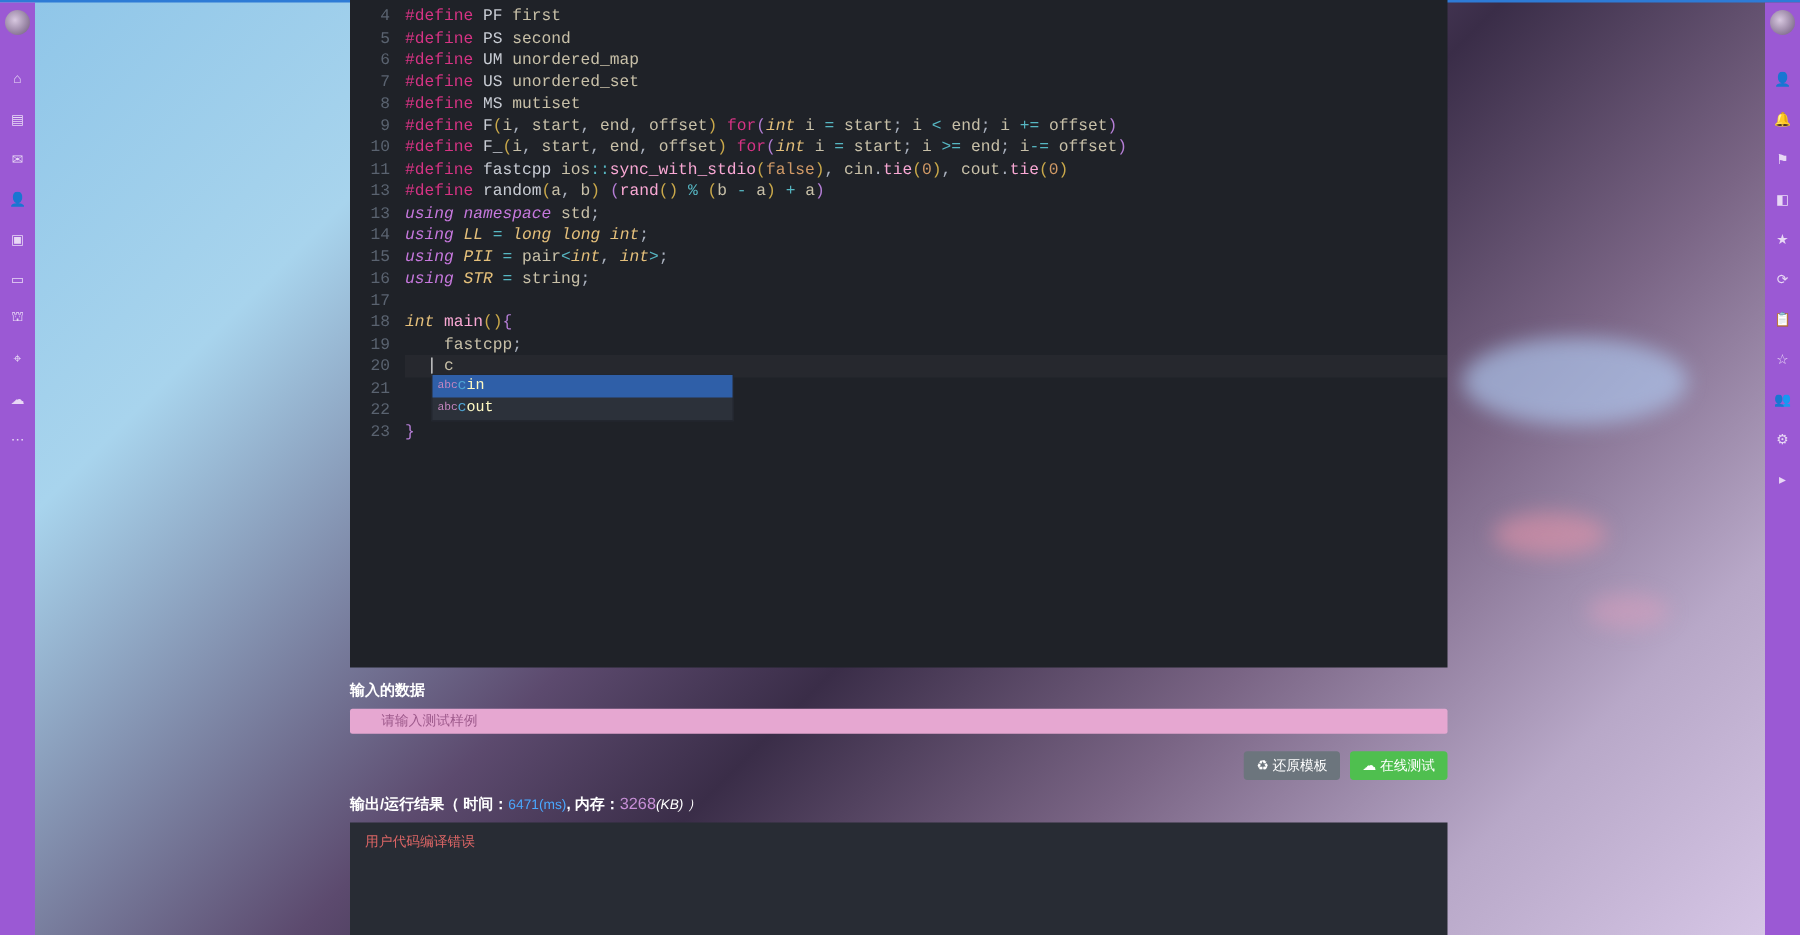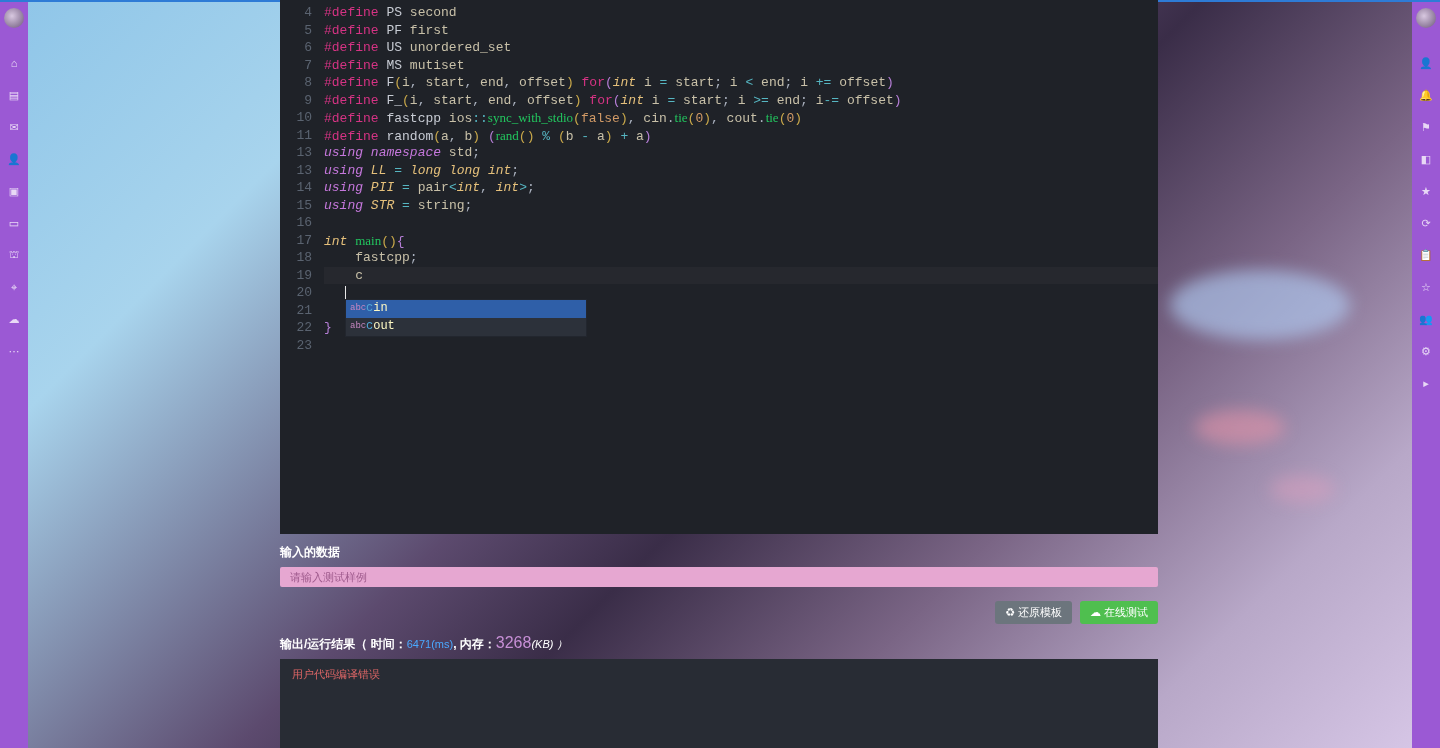--- a/index.html
+++ b/index.html
@@ -38,53 +38,53 @@
 .code-line { height: 17.5px; white-space: pre; }
 .active-line { background: rgba(255,255,255,0.03); }
 .cursor-caret { position: absolute; width: 1px; height: 15px; background: #e8e8e8; left: 21px; top: 286px; }
 
 .tk-pp { color: #d63384; }
 .tk-mac { color: #c8ccd4; }
 .tk-id { color: #c8c0a8; }
 .tk-kw { color: #d63384; }
 .tk-kw2 { color: #c678dd; font-style: italic; }
 .tk-type { color: #e5c07b; font-style: italic; }
-.tk-fn { color: #22c55e; font-family: Liberation Serif, serif; }
+.tk-fn { color: #f9a8d4; }
 .tk-op { color: #56b6c2; }
 .tk-num { color: #d19a66; }
 .tk-plain { color: #abb2bf; }
 .tk-punc { color: #abb2bf; }
 .tk-br { color: #c9a84a; }
 .tk-br2 { color: #b57ed6; }
 
 .autocomplete {
   position: absolute; left: 21px; top: 299px; width: 242px;
   background: #2c313a; border: 1px solid #22262e;
   font-size: 12px; z-index: 10;
 }
 .ac-row { display: flex; align-items: center; height: 18px; padding: 0 4px; }
 .ac-row.selected { background: #2f5fa8; }
 .ac-icon { width: 12px; font-size: 9px; color: #c586c0; margin-right: 4px; }
 .ac-prefix { color: #4fa7d6; }
 .ac-match { color: #fef9c3; }
 
 .section-label { color: #fff; font-size: 12px; font-weight: 600; padding: 10px 0 6px 0; }
 
-.input-bar { background: #e6a7d1; height: 20px; border-radius: 2px; display: flex; align-items: center; padding: 0 10px; font-size: 11px; color: #9e5a8c; }
+.input-bar { background: #e6a7d1; height: 20px; border-radius: 2px; display: flex; align-items: center; padding: 0 25px; font-size: 11px; color: #9e5a8c; }
 .input-bar input { background: transparent; border: none; outline: none; width: 100%; font-size: 11px; color: #333; }
 .input-bar input::placeholder { color: #9e5a8c; }
 
 .btn-row { display: flex; justify-content: flex-end; gap: 8px; padding: 14px 0 10px 0; }
 .btn { font-size: 11px; padding: 4px 10px; border-radius: 3px; border: none; cursor: pointer; color: #fff; display: inline-flex; align-items: center; gap: 3px; }
 .btn-gray { background: #6c757d; }
 .btn-green { background: #4fbf4f; }
 
 .output-label { color: #fff; font-size: 12px; font-weight: 600; }
 .stat-time { color: #4aa8ff; font-size: 11px; }
-.stat-mem { color: #c78fd6; font-size: 16px; }
+.stat-mem { color: #c78fd6; font-size: 13px; }
 .stat-unit { color: #fff; font-size: 11px; font-style: italic; }
 
 .output-pane { background: #282c34; margin-top: 6px; padding: 8px 12px; font-family: Consolas, monospace; font-size: 11px; line-height: 15px; height: 106px; }
 .err-title { color: #d66; }
 .err-body { color: #8a96a8; white-space: pre; }
 </style>
 </head>
 <body>
 
 <div class="bg-glow glow1"></div>
@@ -143,22 +143,23 @@
         <div>17</div>
         <div>18</div>
         <div>19</div>
         <div>20</div>
         <div>21</div>
         <div>22</div>
         <div>23</div>
       </div>
     <div class="code-area" id="code-area">
 
-      <div class="code-line"><span class="tk-pp">#define</span><span class="tk-plain"> </span><span class="tk-mac">PS</span><span class="tk-plain"> </span><span class="tk-id">second</span></div>
-        <div class="code-line"><span class="tk-pp">#define</span><span class="tk-plain"> </span><span class="tk-mac">PF</span><span class="tk-plain"> </span><span class="tk-id">first</span></div>
+      <div class="code-line"><span class="tk-pp">#define</span><span class="tk-plain"> </span><span class="tk-mac">PF</span><span class="tk-plain"> </span><span class="tk-id">first</span></div>
+        <div class="code-line"><span class="tk-pp">#define</span><span class="tk-plain"> </span><span class="tk-mac">PS</span><span class="tk-plain"> </span><span class="tk-id">second</span></div>
+        <div class="code-line"><span class="tk-pp">#define</span><span class="tk-plain"> </span><span class="tk-mac">UM</span><span class="tk-plain"> </span><span class="tk-id">unordered_map</span></div>
         <div class="code-line"><span class="tk-pp">#define</span><span class="tk-plain"> </span><span class="tk-mac">US</span><span class="tk-plain"> </span><span class="tk-id">unordered_set</span></div>
         <div class="code-line"><span class="tk-pp">#define</span><span class="tk-plain"> </span><span class="tk-mac">MS</span><span class="tk-plain"> </span><span class="tk-id">mutiset</span></div>
         <div class="code-line"><span class="tk-pp">#define</span><span class="tk-plain"> </span><span class="tk-mac">F</span><span class="tk-br">(</span><span class="tk-id">i</span><span class="tk-punc">, </span><span class="tk-id">start</span><span class="tk-punc">, </span><span class="tk-id">end</span><span class="tk-punc">, </span><span class="tk-id">offset</span><span class="tk-br">)</span><span class="tk-plain"> </span><span class="tk-kw">for</span><span class="tk-br2">(</span><span class="tk-type">int</span><span class="tk-plain"> </span><span class="tk-id">i</span><span class="tk-plain"> </span><span class="tk-op">=</span><span class="tk-plain"> </span><span class="tk-id">start</span><span class="tk-punc">; </span><span class="tk-id">i</span><span class="tk-plain"> </span><span class="tk-op">&lt;</span><span class="tk-plain"> </span><span class="tk-id">end</span><span class="tk-punc">; </span><span class="tk-id">i</span><span class="tk-plain"> </span><span class="tk-op">+=</span><span class="tk-plain"> </span><span class="tk-id">offset</span><span class="tk-br2">)</span></div>
         <div class="code-line"><span class="tk-pp">#define</span><span class="tk-plain"> </span><span class="tk-mac">F_</span><span class="tk-br">(</span><span class="tk-id">i</span><span class="tk-punc">, </span><span class="tk-id">start</span><span class="tk-punc">, </span><span class="tk-id">end</span><span class="tk-punc">, </span><span class="tk-id">offset</span><span class="tk-br">)</span><span class="tk-plain"> </span><span class="tk-kw">for</span><span class="tk-br2">(</span><span class="tk-type">int</span><span class="tk-plain"> </span><span class="tk-id">i</span><span class="tk-plain"> </span><span class="tk-op">=</span><span class="tk-plain"> </span><span class="tk-id">start</span><span class="tk-punc">; </span><span class="tk-id">i</span><span class="tk-plain"> </span><span class="tk-op">&gt;=</span><span class="tk-plain"> </span><span class="tk-id">end</span><span class="tk-punc">; </span><span class="tk-id">i</span><span class="tk-op">-=</span><span class="tk-plain"> </span><span class="tk-id">offset</span><span class="tk-br2">)</span></div>
         <div class="code-line"><span class="tk-pp">#define</span><span class="tk-plain"> </span><span class="tk-mac">fastcpp</span><span class="tk-plain"> </span><span class="tk-id">ios</span><span class="tk-op">::</span><span class="tk-fn">sync_with_stdio</span><span class="tk-br">(</span><span class="tk-num">false</span><span class="tk-br">)</span><span class="tk-punc">, </span><span class="tk-id">cin</span><span class="tk-punc">.</span><span class="tk-fn">tie</span><span class="tk-br">(</span><span class="tk-num">0</span><span class="tk-br">)</span><span class="tk-punc">, </span><span class="tk-id">cout</span><span class="tk-punc">.</span><span class="tk-fn">tie</span><span class="tk-br">(</span><span class="tk-num">0</span><span class="tk-br">)</span></div>
         <div class="code-line"><span class="tk-pp">#define</span><span class="tk-plain"> </span><span class="tk-mac">random</span><span class="tk-br">(</span><span class="tk-id">a</span><span class="tk-punc">, </span><span class="tk-id">b</span><span class="tk-br">)</span><span class="tk-plain"> </span><span class="tk-br2">(</span><span class="tk-fn">rand</span><span class="tk-br">(</span><span class="tk-br">)</span><span class="tk-plain"> </span><span class="tk-op">%</span><span class="tk-plain"> </span><span class="tk-br">(</span><span class="tk-id">b</span><span class="tk-plain"> </span><span class="tk-op">-</span><span class="tk-plain"> </span><span class="tk-id">a</span><span class="tk-br">)</span><span class="tk-plain"> </span><span class="tk-op">+</span><span class="tk-plain"> </span><span class="tk-id">a</span><span class="tk-br2">)</span></div>
         <div class="code-line"><span class="tk-kw2">using</span><span class="tk-plain"> </span><span class="tk-kw2">namespace</span><span class="tk-plain"> </span><span class="tk-id">std</span><span class="tk-punc">;</span></div>
         <div class="code-line"><span class="tk-kw2">using</span><span class="tk-plain"> </span><span class="tk-type">LL</span><span class="tk-plain"> </span><span class="tk-op">=</span><span class="tk-plain"> </span><span class="tk-type">long</span><span class="tk-plain"> </span><span class="tk-type">long</span><span class="tk-plain"> </span><span class="tk-type">int</span><span class="tk-punc">;</span></div>
         <div class="code-line"><span class="tk-kw2">using</span><span class="tk-plain"> </span><span class="tk-type">PII</span><span class="tk-plain"> </span><span class="tk-op">=</span><span class="tk-plain"> </span><span class="tk-id">pair</span><span class="tk-op">&lt;</span><span class="tk-type">int</span><span class="tk-punc">, </span><span class="tk-type">int</span><span class="tk-op">&gt;</span><span class="tk-punc">;</span></div>
         <div class="code-line"><span class="tk-kw2">using</span><span class="tk-plain"> </span><span class="tk-type">STR</span><span class="tk-plain"> </span><span class="tk-op">=</span><span class="tk-plain"> </span><span class="tk-id">string</span><span class="tk-punc">;</span></div>

